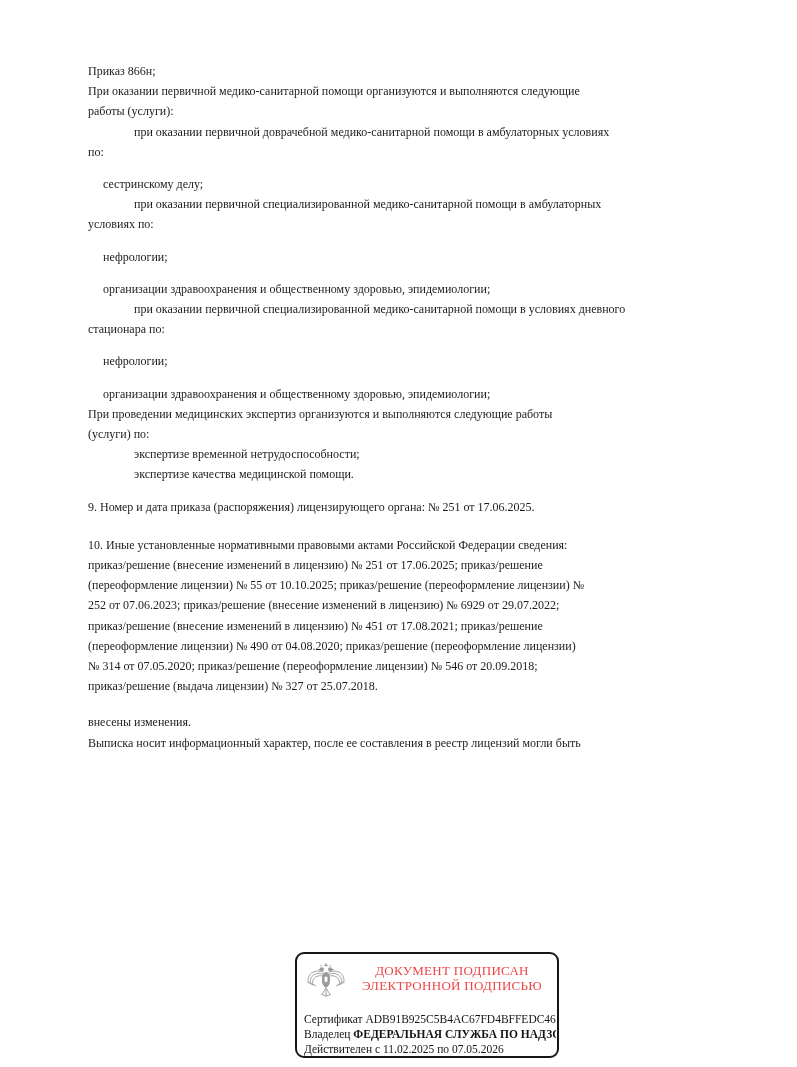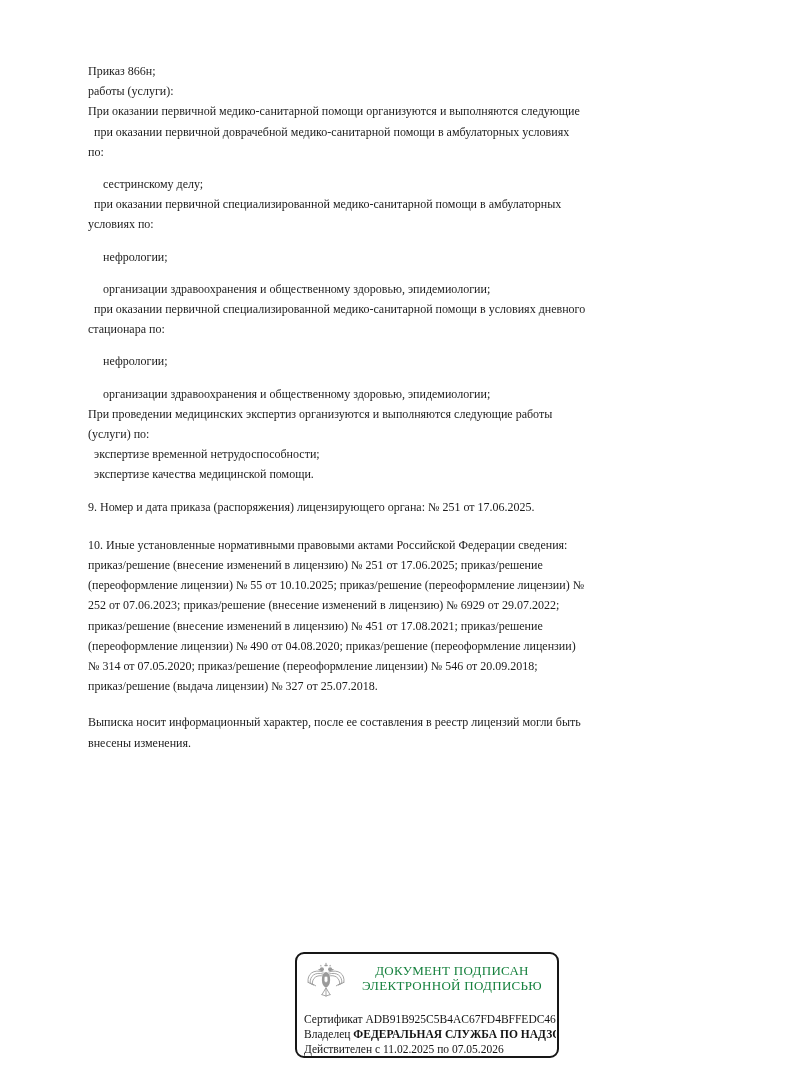--- a/index.html
+++ b/index.html
@@ -18,21 +18,21 @@
   .doc {
     position: absolute;
     left: 88px; top: 61px; width: 705px;
     font-size: 12px;
     line-height: 20.2px;
   }
   .line {
     margin: 0;
     white-space: nowrap;
   }
-  .ind-1 { text-indent: 6px; }
+  .ind-1 { text-indent: 6px; margin-left: 40px; }
   .ind-2 { text-indent: 15px; margin-top: 12px; }
   .block-9   { margin-top: 12px; }
   .block-10  { margin-top: 18px; }
   .block-disc{ margin-top: 16px; }
 
   
   .stamp {
     position: absolute;
     left: 295px; top: 952px;
     width: 264px; height: 106px;
@@ -46,21 +46,21 @@
     left: 7px; top: 4px;
     width: 44px; height: 46px;
   }
   .stamp-title {
     position: absolute;
     left: 54px; right: 4px; top: 10px;
     text-align: center;
     font-size: 13px;
     line-height: 14.5px;
     letter-spacing: 0.3px;
-    color: #15803d;
+    color: #ef4444;
   }
   .stamp-info {
     position: absolute;
     left: 7px; right: 1px; top: 58px;
     font-size: 11.5px;
     line-height: 15px;
     color: #141414;
   }
   .info-row {
     white-space: nowrap;
@@ -69,22 +69,22 @@
   .info-row b { font-weight: bold; }
 </style>
 </head>
 <body>
 
 <div class="page">
 
   <div class="doc">
     <div class="block">
         <p class="line ind-0">Приказ 866н;</p>
+        <p class="line ind-0">При оказании первичной медико-санитарной помощи организуются и выполняются следующие</p>
         <p class="line ind-0">работы (услуги):</p>
-        <p class="line ind-0">При оказании первичной медико-санитарной помощи организуются и выполняются следующие</p>
         <p class="line ind-1">при оказании первичной доврачебной медико-санитарной помощи в амбулаторных условиях</p>
         <p class="line ind-0">по:</p>
         <p class="line ind-2">сестринскому делу;</p>
         <p class="line ind-1">при оказании первичной специализированной медико-санитарной помощи в амбулаторных</p>
         <p class="line ind-0">условиях по:</p>
         <p class="line ind-2">нефрологии;</p>
         <p class="line ind-2">организации здравоохранения и общественному здоровью, эпидемиологии;</p>
         <p class="line ind-1">при оказании первичной специализированной медико-санитарной помощи в условиях дневного</p>
         <p class="line ind-0">стационара по:</p>
         <p class="line ind-2">нефрологии;</p>
@@ -99,22 +99,22 @@
         <p class="line ind-0">10. Иные установленные нормативными правовыми актами Российской Федерации сведения:</p>
         <p class="line ind-0">приказ/решение (внесение изменений в лицензию) № 251 от 17.06.2025; приказ/решение</p>
         <p class="line ind-0">(переоформление лицензии) № 55 от 10.10.2025; приказ/решение (переоформление лицензии) №</p>
         <p class="line ind-0">252 от 07.06.2023; приказ/решение (внесение изменений в лицензию) № 6929 от 29.07.2022;</p>
         <p class="line ind-0">приказ/решение (внесение изменений в лицензию) № 451 от 17.08.2021; приказ/решение</p>
         <p class="line ind-0">(переоформление лицензии) № 490 от 04.08.2020; приказ/решение (переоформление лицензии)</p>
         <p class="line ind-0">№ 314 от 07.05.2020; приказ/решение (переоформление лицензии) № 546 от 20.09.2018;</p>
         <p class="line ind-0">приказ/решение (выдача лицензии) № 327 от 25.07.2018.</p>
       </div>
     <div class="block block-disc">
+        <p class="line ind-0">внесены изменения.</p>
         <p class="line ind-0">Выписка носит информационный характер, после ее составления в реестр лицензий могли быть</p>
-        <p class="line ind-0">внесены изменения.</p>
       </div>
   </div>
 
   <div class="stamp">
     <svg class="stamp-eagle" viewBox="0 0 64 56" aria-hidden="true">
       <g fill="none" stroke="#9a9a9a" stroke-width="1.3" stroke-linecap="round">
         <path d="M28 15 C14 10 4 18 6 30"></path>
         <path d="M28 18 C16 14 8 21 9 31"></path>
         <path d="M29 21 C18 18 12 24 12 32"></path>
         <path d="M6 30 L12 33 M9 31 L14 34 M12 32 L17 35"></path>

